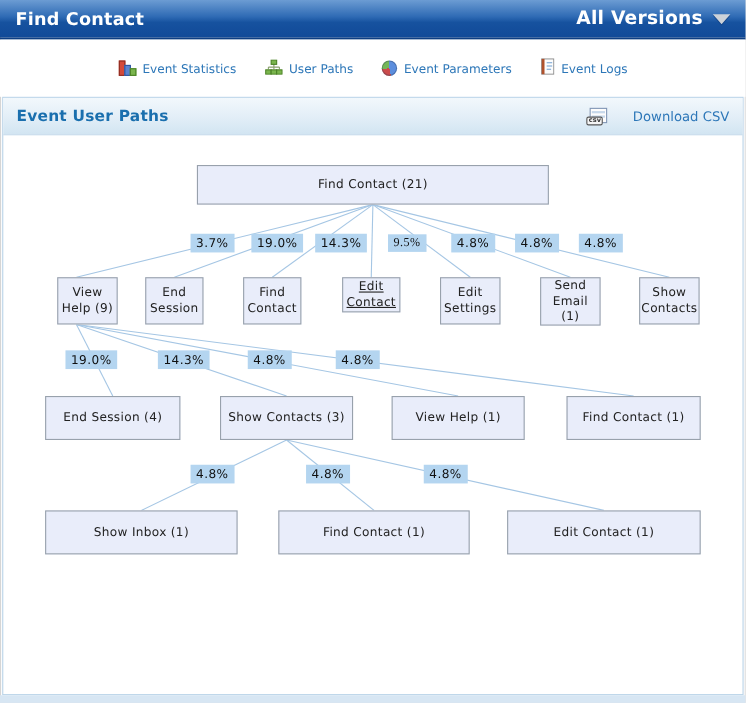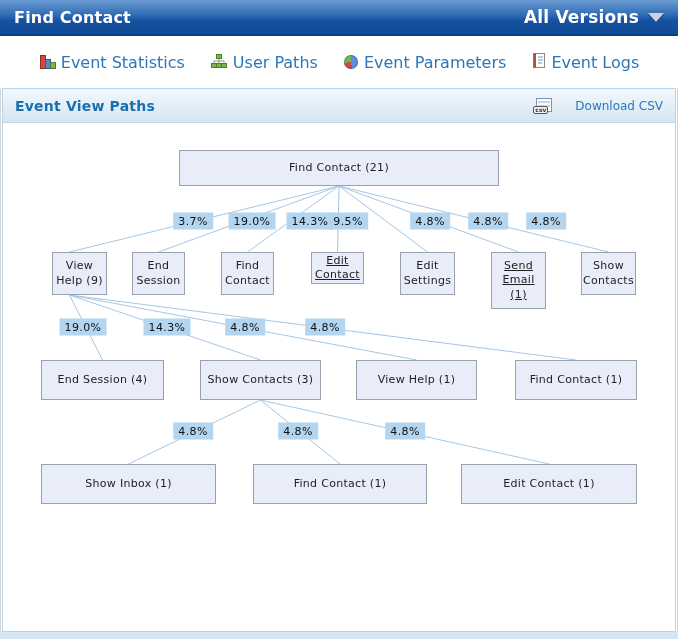--- a/index.html
+++ b/index.html
@@ -26,21 +26,21 @@
   .arrow-down{
     width:0;height:0;border-left:8px solid transparent;border-right:8px solid transparent;
     border-top:9px solid #ccd2d9;filter:drop-shadow(0 1px 0 #0d3e83);
   }
   
   .nav{
     position:absolute;left:0;top:36px;right:0;height:52px;
     display:flex;align-items:center;justify-content:center;gap:26px;background:#ffffff;
   }
   .nav-item{
-    display:flex;align-items:center;gap:6px;color:#2d77b8;font-size:16px;
+    display:flex;align-items:center;gap:6px;color:#2d77b8;font-size:11px;
     text-decoration:none;cursor:pointer;white-space:nowrap;
   }
   .icon{display:inline-block;position:relative;}
   
   .ic-bars{width:16px;height:13px;}
   .ic-bars i{position:absolute;bottom:0;width:4px;}
   .ic-bars .b1{left:1px;height:12px;background:#d44a3a;border:1px solid #8f2d22;}
   .ic-bars .b2{left:6px;height:8px;background:#5b84d0;border:1px solid #2f56a0;}
   .ic-bars .b3{left:11px;height:5px;background:#7ab54d;border:1px solid #4b8226;}
   
@@ -129,21 +129,21 @@
           <rect x="1.5" y="0.5" width="2.5" height="14" fill="#b0522d"></rect>
           <path d="M6 4 h5 M6 7 h5 M6 10 h4" stroke="#6f9ecf" fill="none"></path>
         </svg>
       </span>
       <span>Event Logs</span>
     </a>
   </nav>
 
   <section class="panel">
     <div class="panel-header">
-      <span class="panel-title">Event View Paths</span>
+      <span class="panel-title">Event User Paths</span>
       <a class="download">
         <span class="icon ic-csv">
           <span class="sheet">
               <i class="l1"></i>
               <i class="l2"></i>
             </span>
           <span class="tag">csv</span>
         </span>
         <span>Download CSV</span>
       </a>
@@ -167,35 +167,35 @@
         <line x1="260.5" y1="400" x2="340" y2="464" stroke="#a5c6e4" stroke-width="1"></line>
         <line x1="260.5" y1="400" x2="549" y2="464" stroke="#a5c6e4" stroke-width="1"></line>
       </svg>
     <div id="node-layer">
         <div class="node" style="left: 179px; top: 150px; width: 320px; height: 36px;">Find Contact (21)</div>
         <div class="node" style="left: 52px; top: 252px; width: 55px; height: 43px;">View Help (9)</div>
         <div class="node" style="left: 132px; top: 252px; width: 53px; height: 43px;">End Session</div>
         <div class="node" style="left: 221px; top: 252px; width: 53px; height: 43px;">Find Contact</div>
         <div class="node" style="left: 311px; top: 252px; width: 53px; height: 32px; text-decoration: underline;">Edit Contact</div>
         <div class="node" style="left: 400px; top: 252px; width: 55px; height: 43px;">Edit Settings</div>
-        <div class="node" style="left: 491px; top: 252px; width: 55px; height: 57px; text-decoration: underline;">Send Email (1)</div>
+        <div class="node" style="left: 491px; top: 252px; width: 55px; height: 44px;">Send Email (1)</div>
         <div class="node" style="left: 581px; top: 252px; width: 55px; height: 43px;">Show Contacts</div>
         <div class="node" style="left: 41px; top: 360px; width: 123px; height: 40px;">End Session (4)</div>
         <div class="node" style="left: 200px; top: 360px; width: 121px; height: 40px;">Show Contacts (3)</div>
         <div class="node" style="left: 356px; top: 360px; width: 121px; height: 40px;">View Help (1)</div>
         <div class="node" style="left: 515px; top: 360px; width: 122px; height: 40px;">Find Contact (1)</div>
         <div class="node" style="left: 41px; top: 464px; width: 175px; height: 40px;">Show Inbox (1)</div>
         <div class="node" style="left: 253px; top: 464px; width: 174px; height: 40px;">Find Contact (1)</div>
         <div class="node" style="left: 461px; top: 464px; width: 176px; height: 40px;">Edit Contact (1)</div>
       </div>
     <div id="label-layer">
         <span class="edge-label" style="left: 193px; top: 221px;">3.7%</span>
         <span class="edge-label" style="left: 252px; top: 221px;">19.0%</span>
         <span class="edge-label" style="left: 310px; top: 221px;">14.3%</span>
-        <span class="edge-label" style="left: 348px; top: 221px;">9.5%</span>
+        <span class="edge-label" style="left: 370px; top: 221px; font-family: Liberation Serif, serif;">9.5%</span>
         <span class="edge-label" style="left: 430px; top: 221px;">4.8%</span>
         <span class="edge-label" style="left: 488px; top: 221px;">4.8%</span>
         <span class="edge-label" style="left: 546px; top: 221px;">4.8%</span>
         <span class="edge-label" style="left: 83px; top: 327px;">19.0%</span>
         <span class="edge-label" style="left: 167px; top: 327px;">14.3%</span>
         <span class="edge-label" style="left: 245px; top: 327px;">4.8%</span>
         <span class="edge-label" style="left: 325px; top: 327px;">4.8%</span>
         <span class="edge-label" style="left: 193px; top: 431px;">4.8%</span>
         <span class="edge-label" style="left: 298px; top: 431px;">4.8%</span>
         <span class="edge-label" style="left: 405px; top: 431px;">4.8%</span>

